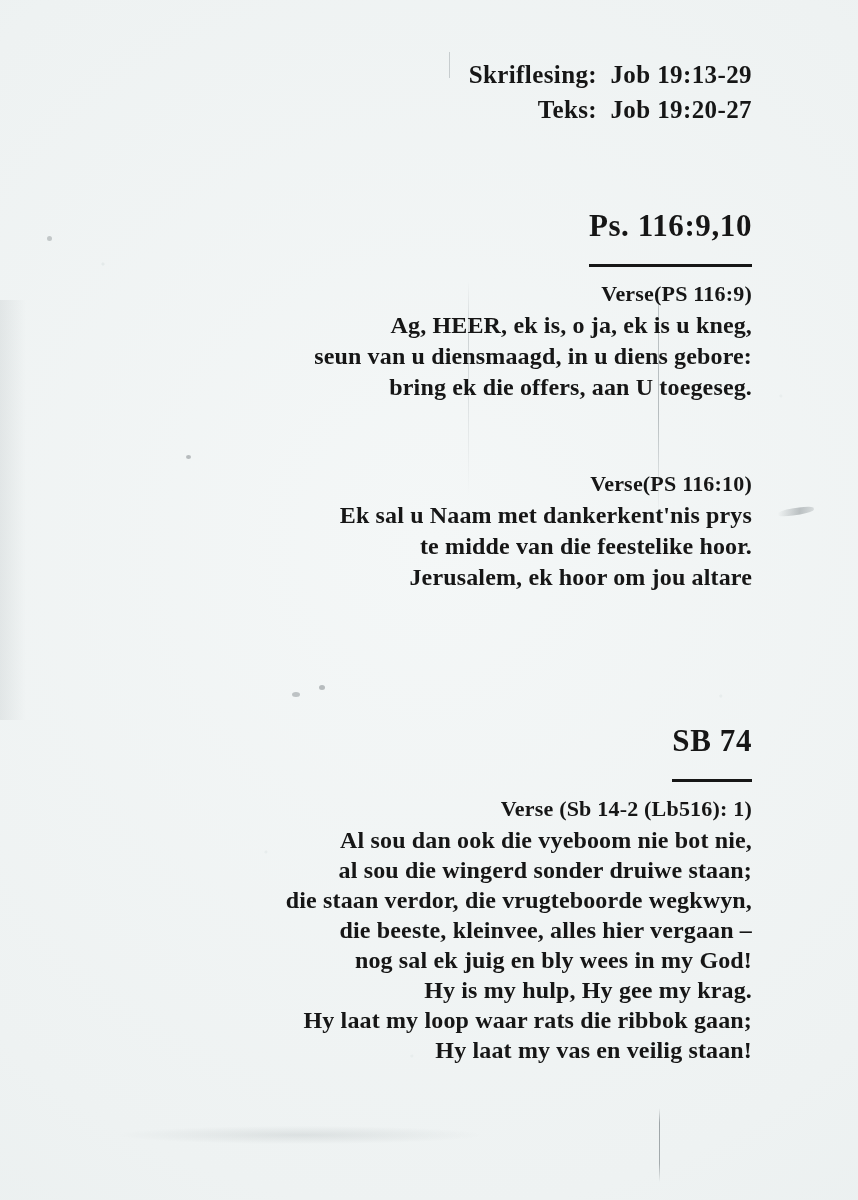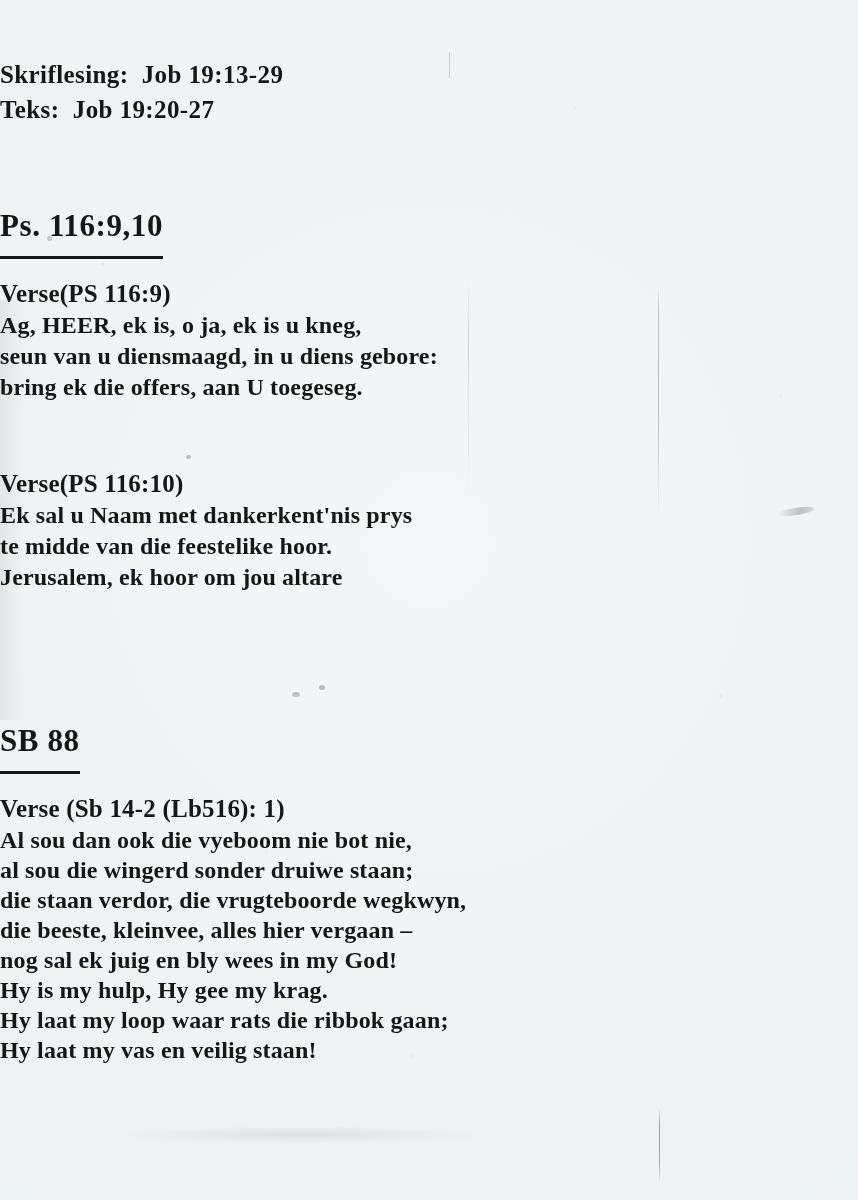--- a/index.html
+++ b/index.html
@@ -112,45 +112,45 @@
   .smudge-left {
     left: 0px; top: 300px; width: 26px; height: 420px;
     background: linear-gradient(to right, rgba(120,130,134,.12) 0%, rgba(120,130,134,0) 100%);
   }
 
   
   .block {
     position: absolute;
     left: 0;
     width: 752px;
-    text-align: left;
+    text-align: right;
   }
 
   .heading-line {
     font-size: 25px;
     font-weight: bold;
     letter-spacing: .4px;
     line-height: 35px;
     white-space: pre;
   }
 
   .song-title {
     font-size: 31px;
     font-weight: bold;
     letter-spacing: .6px;
     line-height: 38px;
   }
   .song-title .u {
     display: inline-block;
     border-bottom: 3px solid #161616;
-    padding-bottom: 11px;
+    padding-bottom: 19px;
   }
 
   .verse-label {
-    font-size: 25px;
+    font-size: 22px;
     font-weight: bold;
     line-height: 32px;
     letter-spacing: .2px;
   }
 
   .verse-line {
     font-size: 24px;
     font-weight: bold;
     line-height: 31px;
     letter-spacing: .15px;
@@ -195,21 +195,21 @@
   </div>
 
   <div class="block" style="top:468px;">
     <div class="verse-label">Verse(PS 116:10)</div>
     <div class="verse-line">Ek sal u Naam met dankerkent'nis prys</div>
     <div class="verse-line">te midde van die feestelike hoor.</div>
     <div class="verse-line">Jerusalem, ek hoor om jou altare</div>
   </div>
 
   <div class="block" style="top:722px;">
-    <span class="song-title"><span class="u">SB 88</span></span>
+    <span class="song-title"><span class="u">SB 74</span></span>
   </div>
 
   <div class="block" style="top:793px;">
     <div class="verse-label">Verse (Sb 14-2 (Lb516): 1)</div>
     <div class="verse-line tight">Al sou dan ook die vyeboom nie bot nie,</div>
     <div class="verse-line tight">al sou die wingerd sonder druiwe staan;</div>
     <div class="verse-line tight">die staan verdor, die vrugteboorde wegkwyn,</div>
     <div class="verse-line tight">die beeste, kleinvee, alles hier vergaan –</div>
     <div class="verse-line tight">nog sal ek juig en bly wees in my God!</div>
     <div class="verse-line tight">Hy is my hulp, Hy gee my krag.</div>

